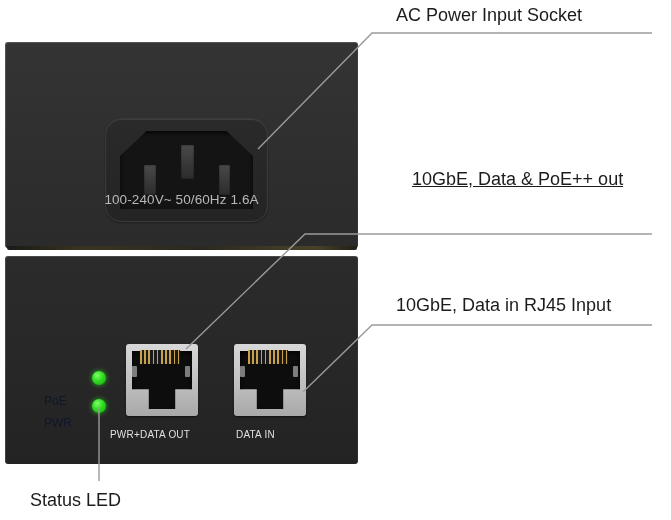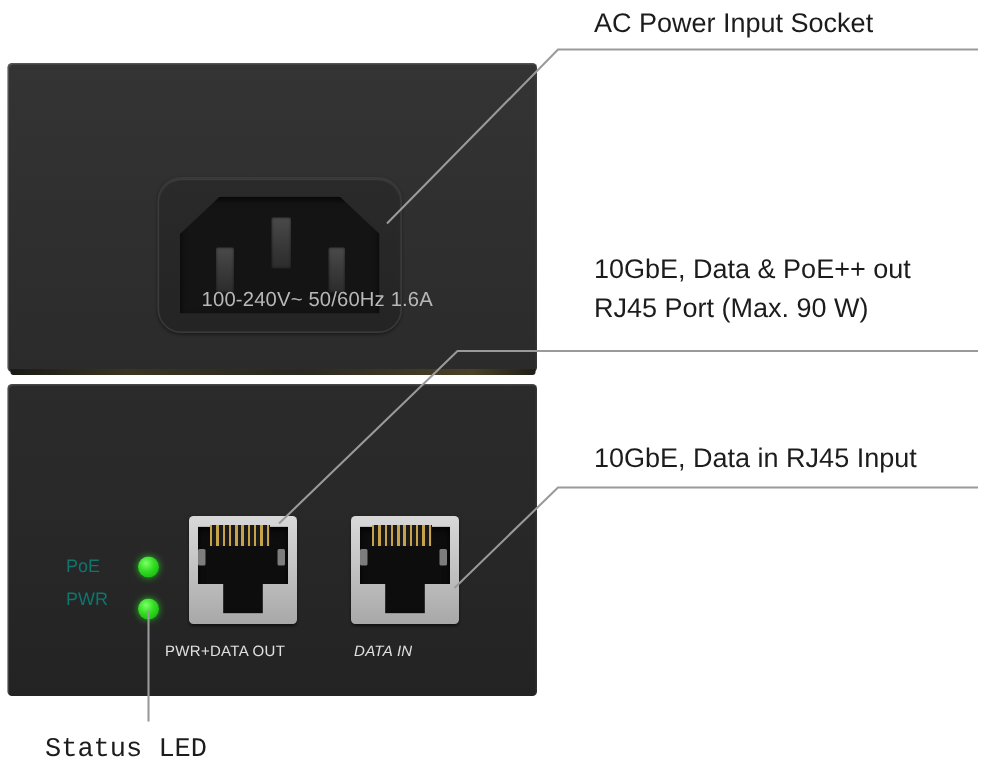--- a/index.html
+++ b/index.html
@@ -89,21 +89,20 @@
   .ac-rating {
     position: absolute;
     left: 5px;
     top: 192px;
     width: 353px;
     text-align: center;
     color: #b8b8b8;
     font-size: 13.5px;
     letter-spacing: 0.1px;
     white-space: nowrap;
-    padding-left: 30px;
   }
 
   
   .rj45 {
     position: absolute;
     top: 344px;
     width: 72px;
     height: 72px;
     background: linear-gradient(180deg, #d8d8d8 0%, #c2c2c2 50%, #a8a8a8 100%);
     border-radius: 3px;
@@ -148,29 +147,30 @@
 
   .port-label {
     position: absolute;
     top: 429px;
     color: #e0e0e0;
     font-size: 10px;
     letter-spacing: 0.2px;
     white-space: nowrap;
   }
   .port-label-out { left: 110px; }
-  .port-label-in  { left: 236px; font-style: italic; }
+  .port-label-in  { left: 236px; }
 
   
   .led-label {
     position: absolute;
     left: 44px;
-    color: #0f766e;
+    color: #0f172a;
     font-size: 12px;
     white-space: nowrap;
+    margin-top: 24px;
   }
   .led-label-poe { top: 370px; }
   .led-label-pwr { top: 392px; }
 
   .led {
     position: absolute;
     left: 92px;
     width: 14px;
     height: 14px;
     border-radius: 50%;
@@ -197,23 +197,23 @@
 
   
   .annotation {
     position: absolute;
     color: #1c1c1c;
     font-size: 18px;
     line-height: 26px;
     white-space: nowrap;
   }
   .ann-ac    { left: 396px; top: 2px; }
-  .ann-poe   { left: 396px; top: 166px; }
+  .ann-poe   { left: 412px; top: 166px; text-decoration: underline; }
   .ann-datain{ left: 396px; top: 292px; }
-  .ann-status{ left: 30px;  top: 487px; font-family: Liberation Mono, monospace; }
+  .ann-status{ left: 30px;  top: 487px; }
 </style>
 </head>
 <body>
 
 <div id="page">
 
   <div class="panel panel-top">
     <div class="ac-socket-outer">
       <div class="ac-socket-inner">
         <div class="pin-slot pin-left"></div>
@@ -256,21 +256,20 @@
     <path class="leader" d="M303,392 L372,325 L652,325"></path>
     <path class="leader" d="M99,407 L99,481"></path>
   </svg>
 
   <div class="annotation ann-ac">
     <div>AC Power Input Socket</div>
   </div>
 
   <div class="annotation ann-poe">
     <div>10GbE, Data &amp; PoE++ out</div>
-    <div>RJ45 Port (Max. 90 W)</div>
   </div>
 
   <div class="annotation ann-datain">
     <div>10GbE, Data in RJ45 Input</div>
   </div>
 
   <div class="annotation ann-status">
     <div>Status LED</div>
   </div>
 

